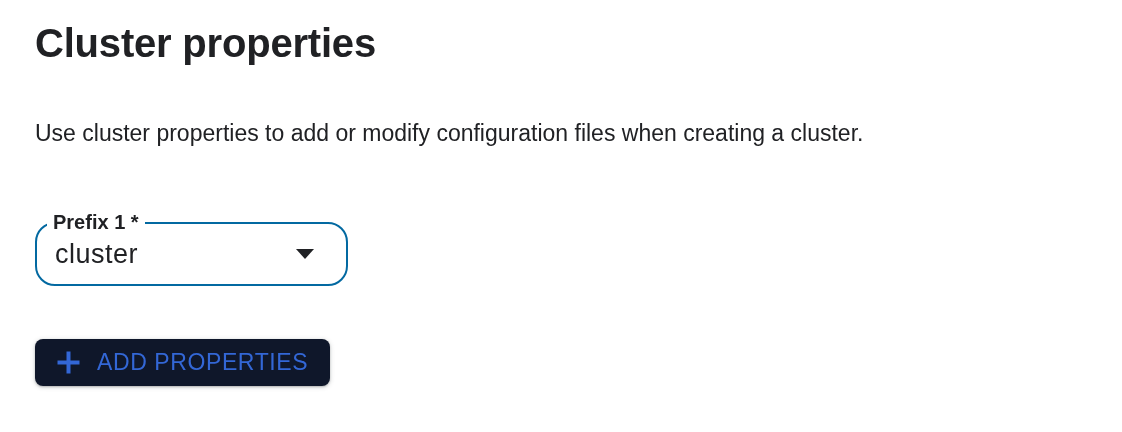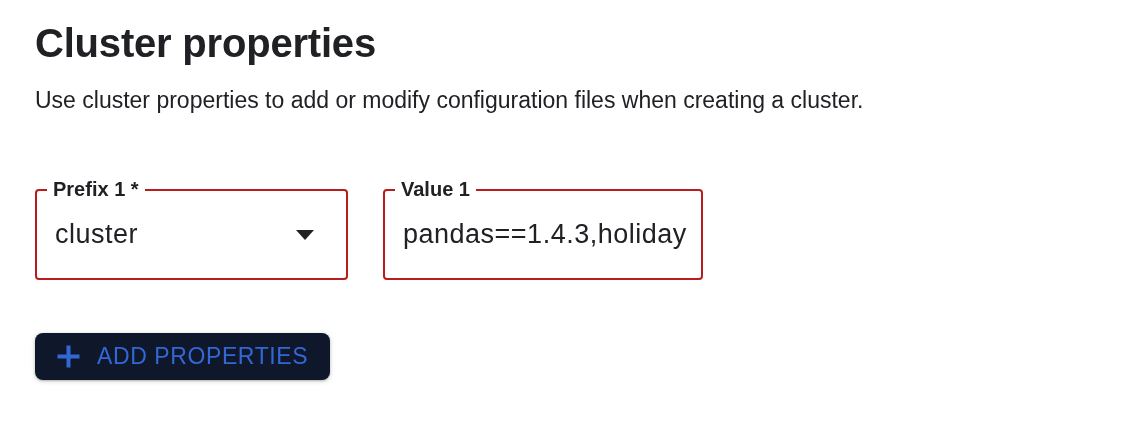--- a/index.html
+++ b/index.html
@@ -20,37 +20,37 @@
   }
   .page-title {
     margin: 0;
     font-size: 40px;
     line-height: 46px;
     font-weight: 700;
     letter-spacing: -0.2px;
     color: #202124;
   }
   .page-subtitle {
-    margin: 19px 0 0 0;
+    margin: 52px 0 0 0;
     font-size: 23px;
     line-height: 30px;
     font-weight: 400;
     color: #202124;
   }
   .fields-row {
     margin-top: 74px;
     display: flex;
     gap: 35px;
     align-items: flex-start;
   }
   .field {
     position: relative;
-    height: 91px;
-    border: 2px solid #b91c1c;
-    border-radius: 4px;
+    height: 64px;
+    border: 2px solid #0369a1;
+    border-radius: 20px;
     background: #ffffff;
     display: flex;
     align-items: center;
     cursor: text;
   }
   .field--prefix { width: 313px; cursor: pointer; }
   .field--key    { width: 316px; }
   .field--value  { width: 320px; }
   .field-label {
     position: absolute;
@@ -119,24 +119,20 @@
 
   <div class="fields-row">
 
     <div class="field field--prefix">
       <span class="field-label">Prefix 1 *</span>
       <span class="field-value">cluster</span>
       <span class="dropdown-arrow"></span>
     </div>
 
 
-    <div class="field field--value">
-      <span class="field-label">Value 1</span>
-      <span class="field-value">pandas==1.4.3,holiday</span>
-    </div>
 
   </div>
 
   <button class="add-properties-btn">
     <span class="plus-icon">
       <svg width="27" height="27" viewBox="0 0 27 27">
         <path d="M13.5 2.5 V24.5 M2.5 13.5 H24.5" stroke="#3367d6" stroke-width="4" fill="none"></path>
       </svg>
     </span>
     <span>ADD PROPERTIES</span>

